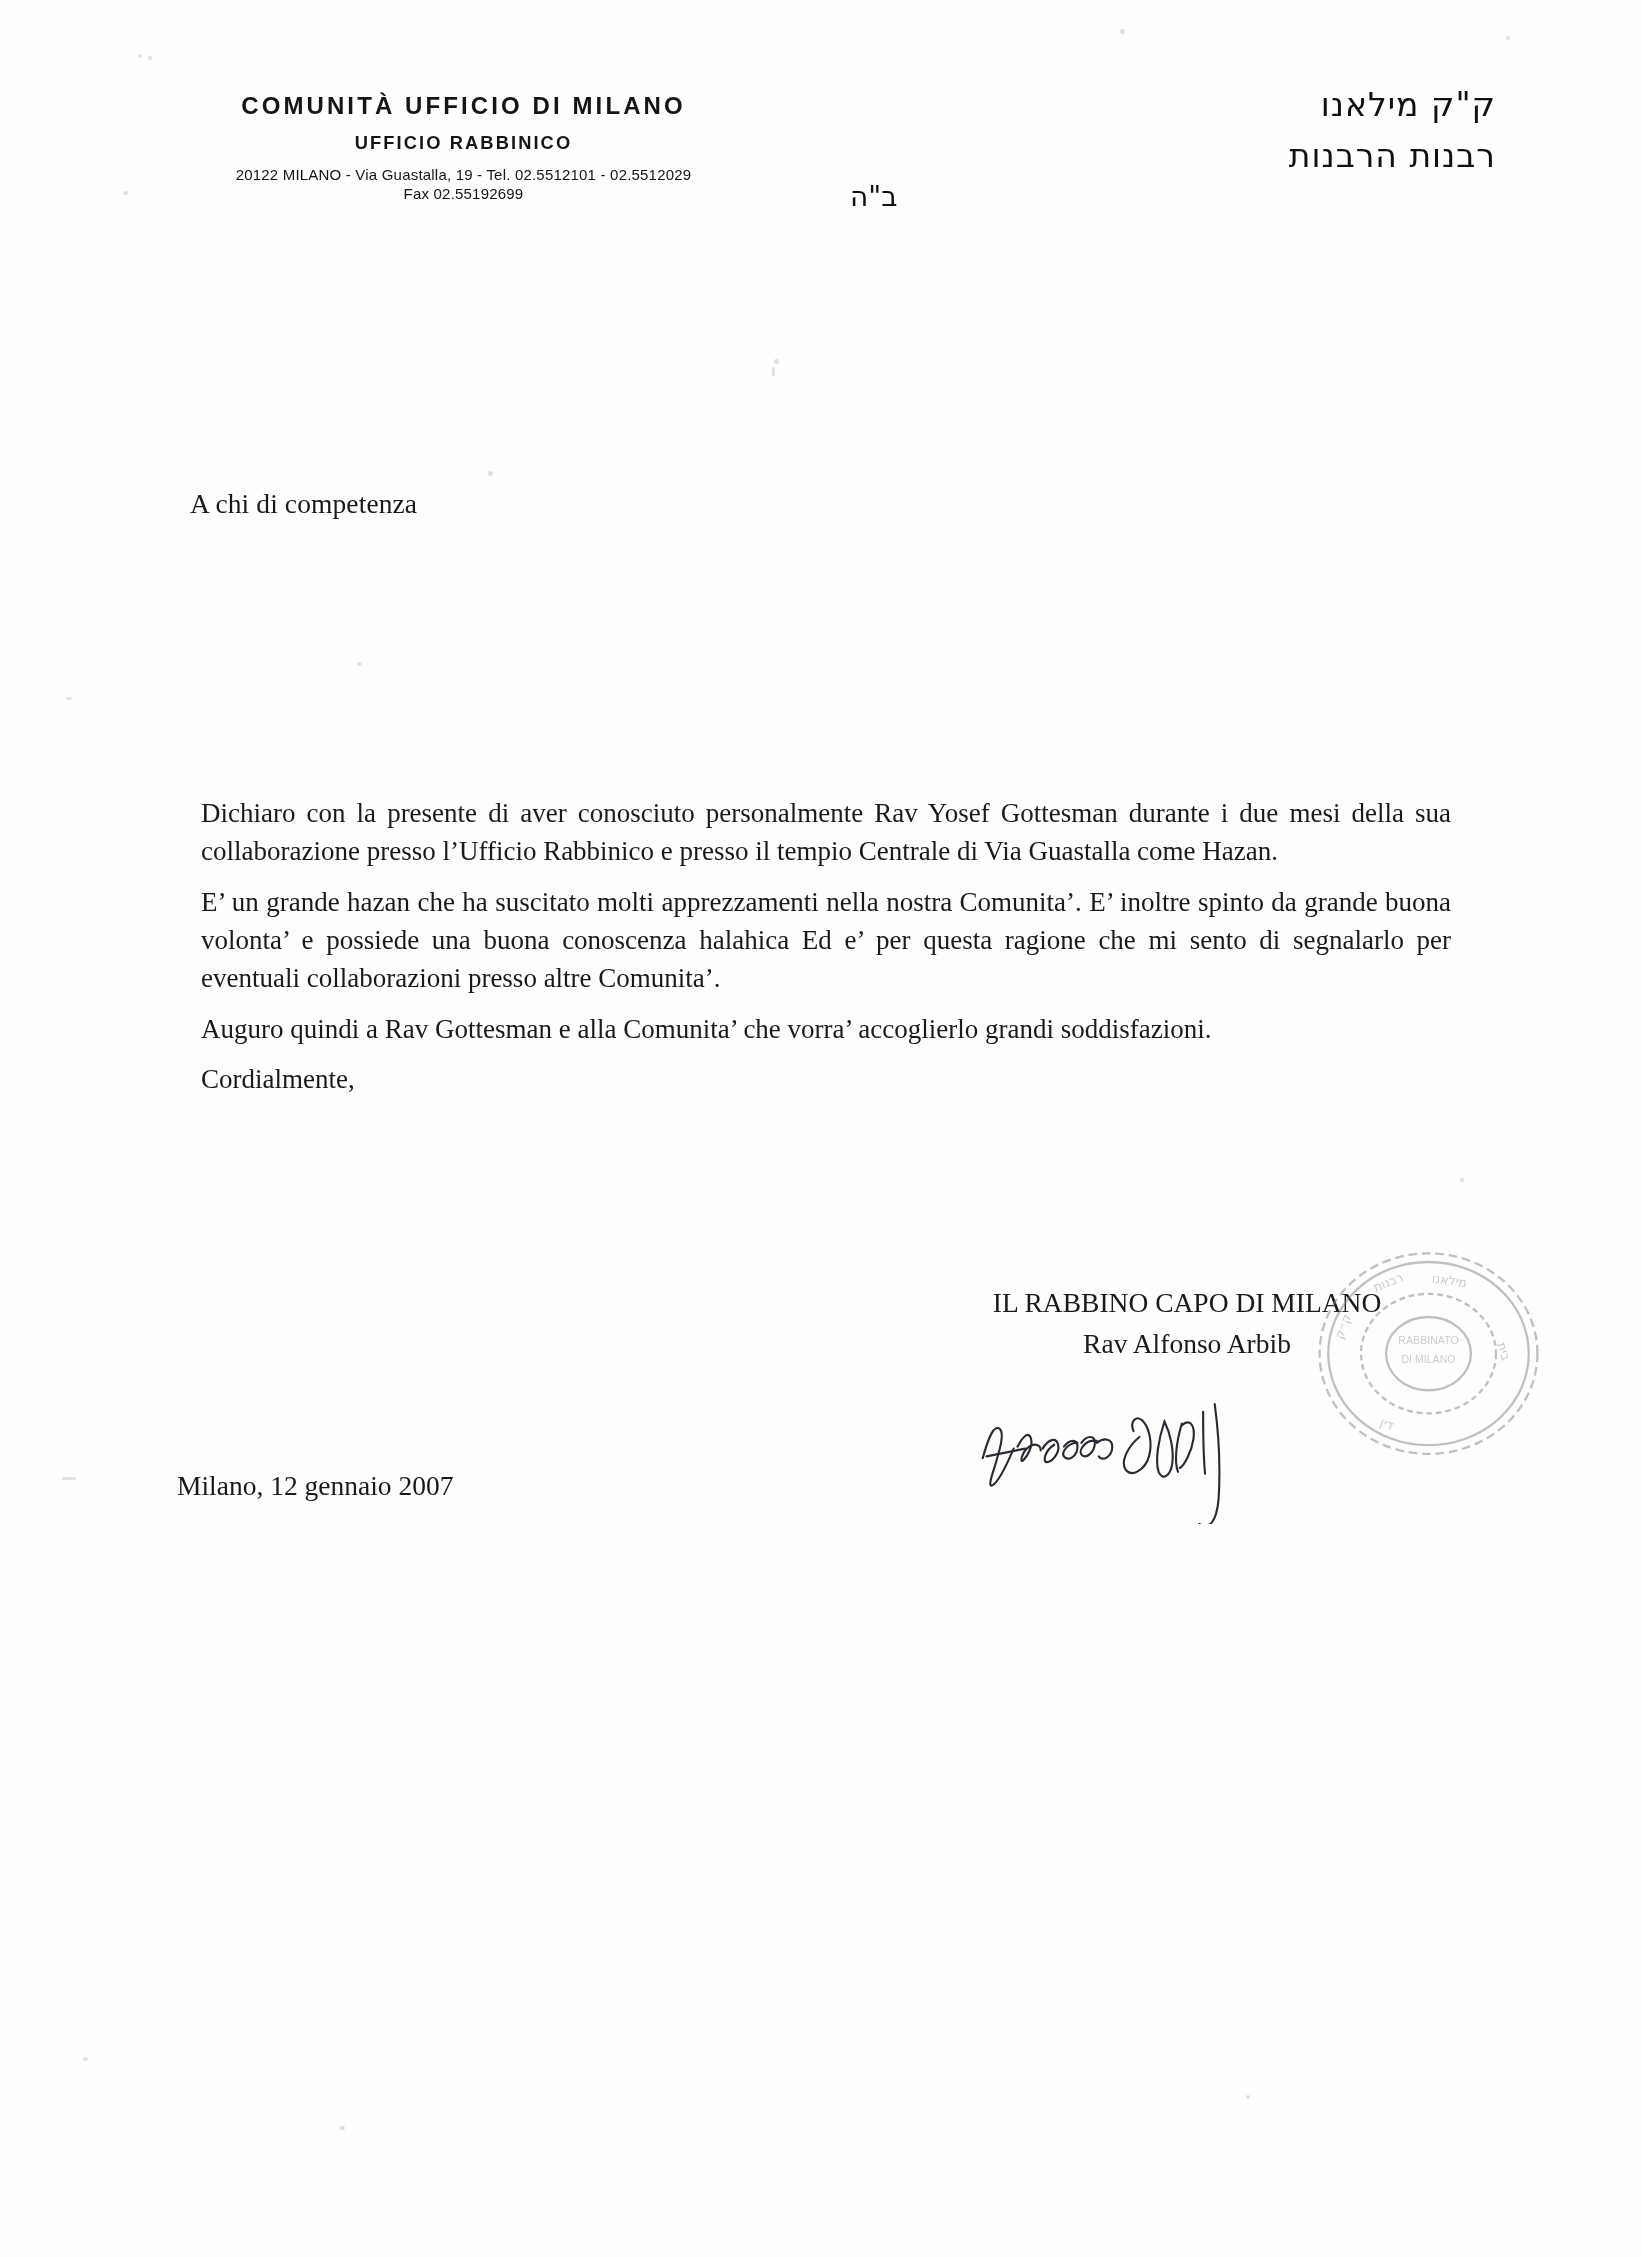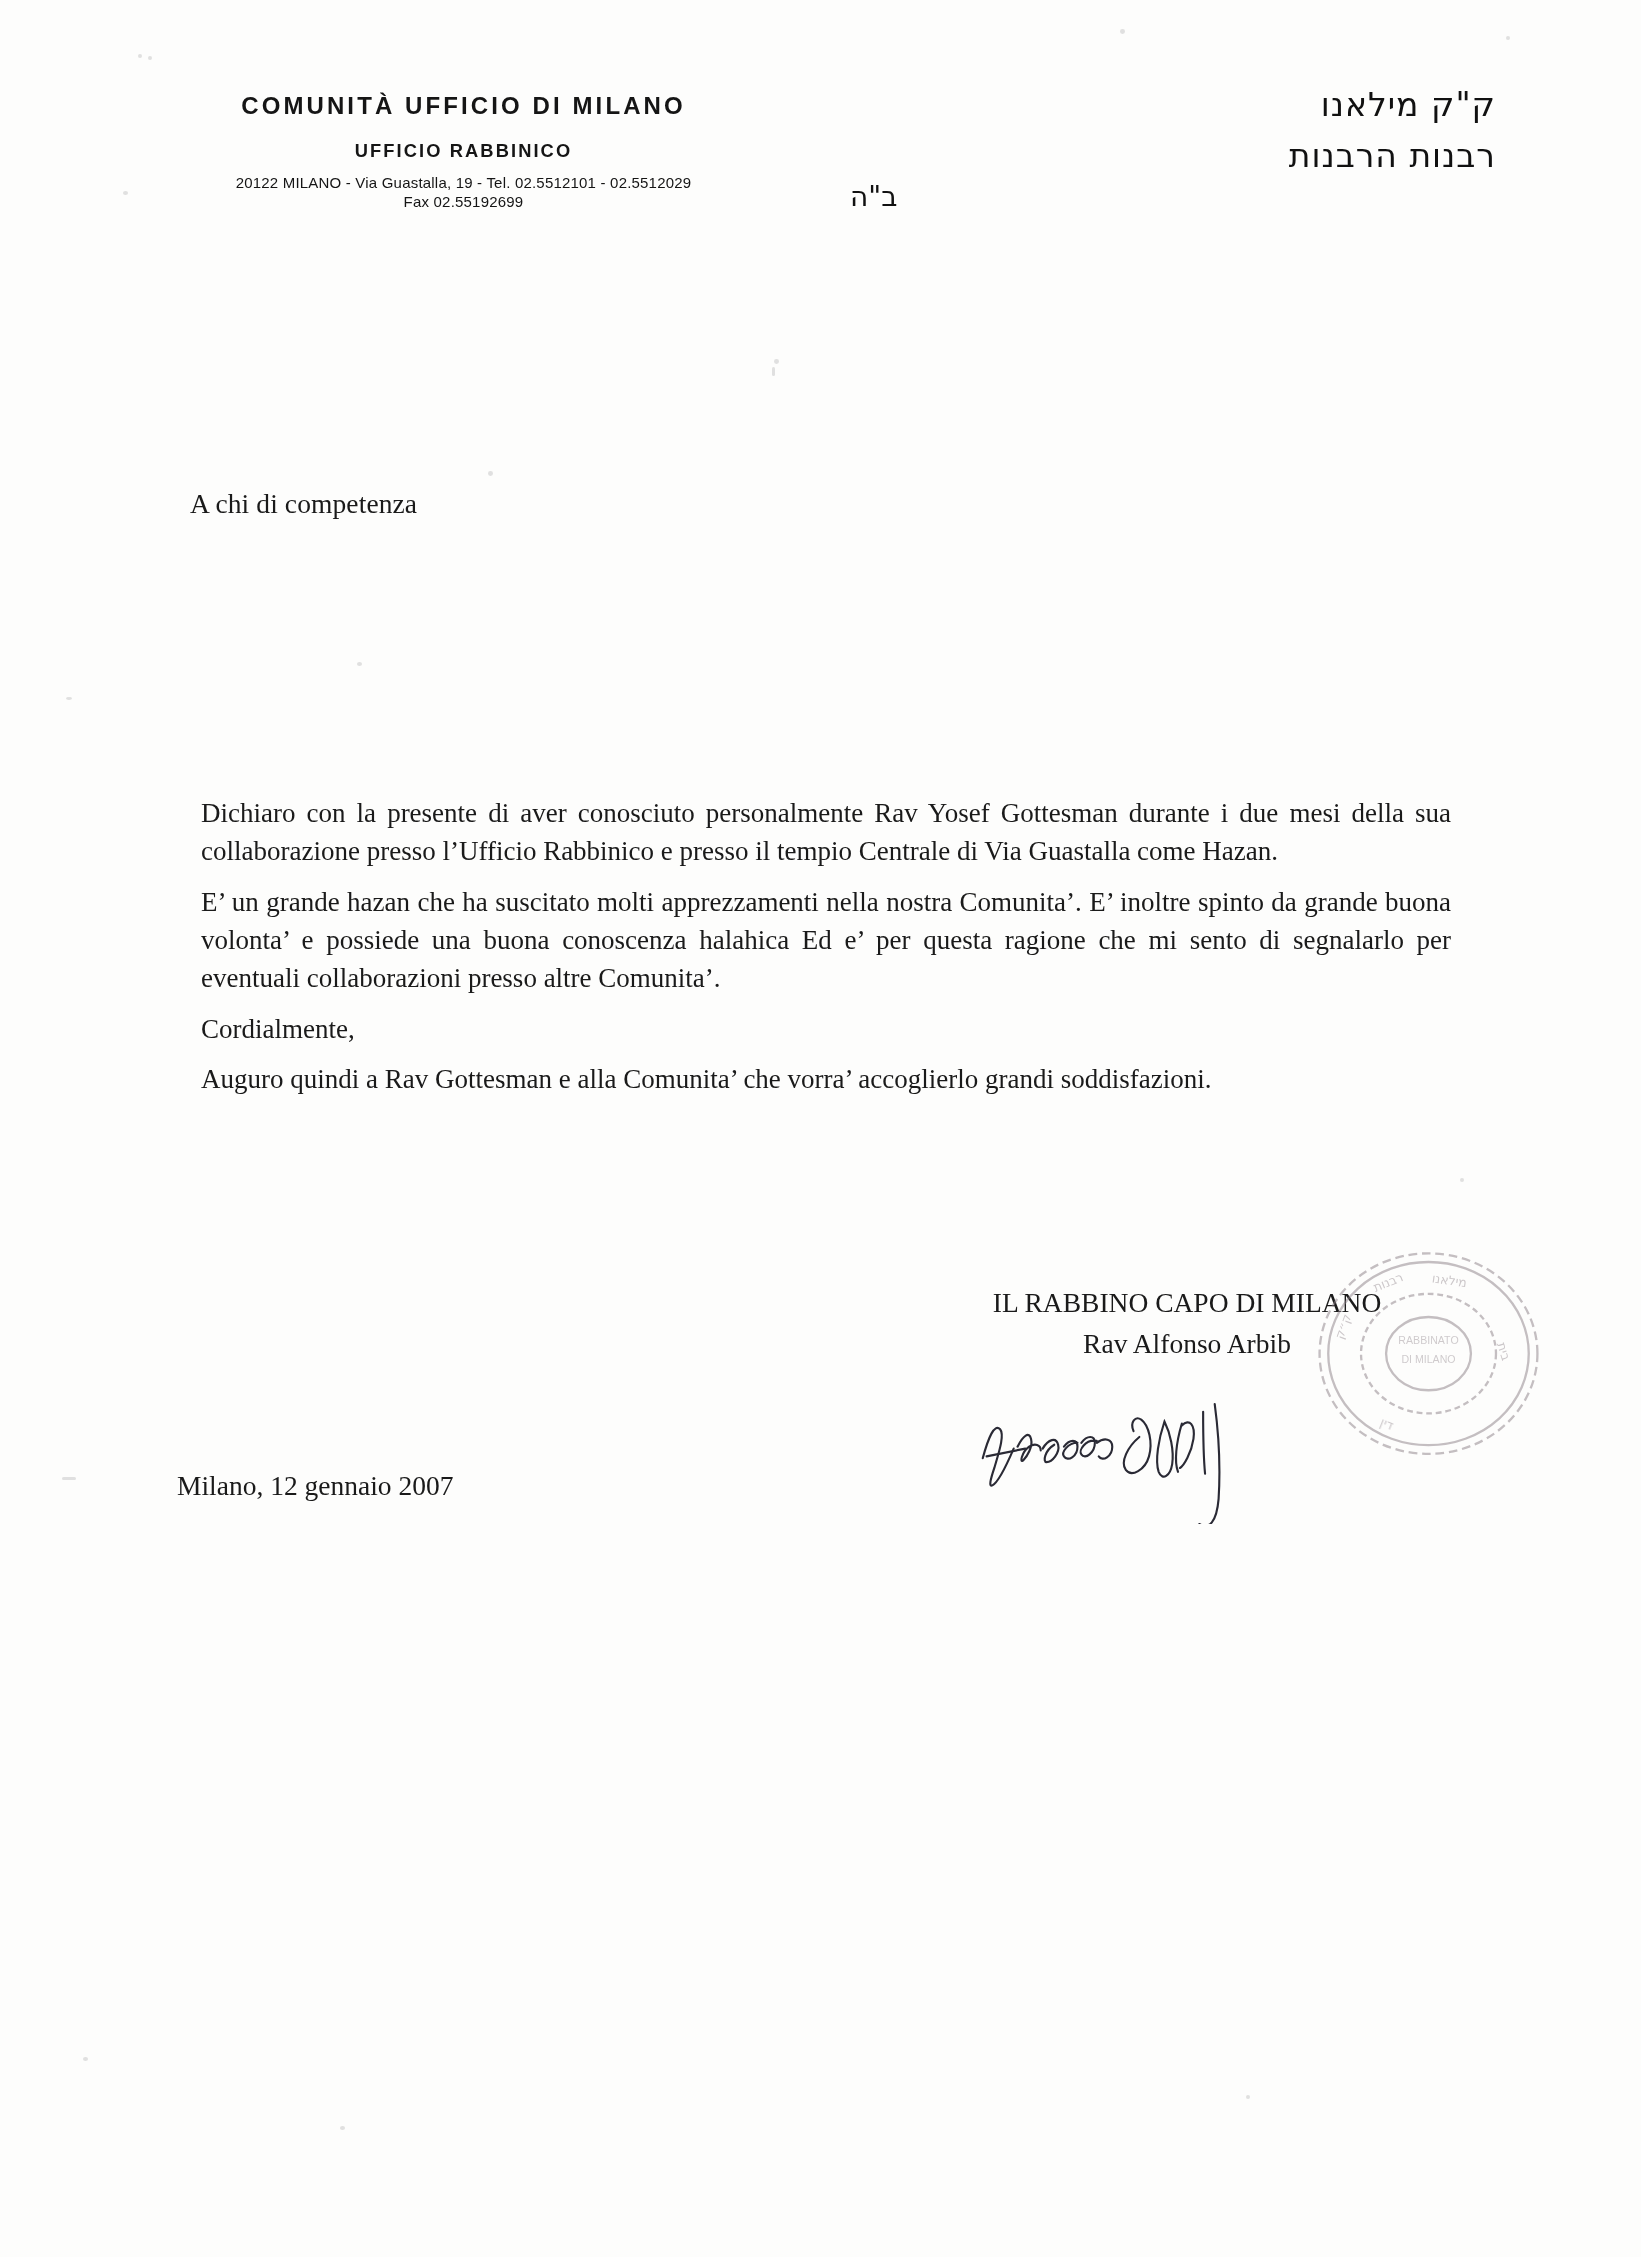--- a/index.html
+++ b/index.html
@@ -43,21 +43,21 @@
   .lh-org {
     font-size: 24px;
     font-weight: bold;
     letter-spacing: 3.1px;
     white-space: nowrap;
   }
   .lh-office {
     font-size: 18.3px;
     font-weight: bold;
     letter-spacing: 2.1px;
-    margin-top: 20px;
+    margin-top: 12px;
   }
   .lh-addr {
     font-size: 15px;
     margin-top: 9.7px;
     letter-spacing: 0.2px;
     line-height: 1.45;
   }
   .lh-fax {
     font-size: 15px;
     letter-spacing: 0.2px;
@@ -185,22 +185,22 @@
     <div>ק"ק מילאנו</div>
     <div>רבנות הרבנות</div>
   </div>
   <div class="bh">ב"ה</div>
 
   <div class="salutation">A chi di competenza</div>
 
   <div class="body-text">
     <p class="just">Dichiaro con la presente di aver conosciuto personalmente Rav Yosef Gottesman durante i due mesi della sua collaborazione presso l’Ufficio Rabbinico e presso il tempio Centrale di Via Guastalla come Hazan.</p>
     <p class="just">E’ un grande hazan che ha suscitato molti apprezzamenti nella nostra Comunita’. E’ inoltre spinto da grande buona volonta’ e possiede una buona conoscenza halahica Ed e’ per questa ragione che mi sento di segnalarlo per eventuali collaborazioni presso altre Comunita’.</p>
+    <p>Auguro quindi a Rav Gottesman e alla Comunita’ che vorra’ accoglierlo grandi soddisfazioni.</p>
     <p>Cordialmente,</p>
-    <p>Auguro quindi a Rav Gottesman e alla Comunita’ che vorra’ accoglierlo grandi soddisfazioni.</p>
   </div>
 
   <div class="sig-block">
     <div class="sig-title">IL RABBINO CAPO DI MILANO</div>
     <div class="sig-name">Rav Alfonso Arbib</div>
   </div>
 
   <svg class="signature" viewBox="0 0 420 150">
     <g fill="none" stroke="#2a2a35" stroke-width="2.2" stroke-linecap="round">
       <path d="M8,82 C14,60 20,46 26,52 C31,58 24,78 20,92 C16,104 14,112 18,110 C24,107 34,86 40,72"></path>

